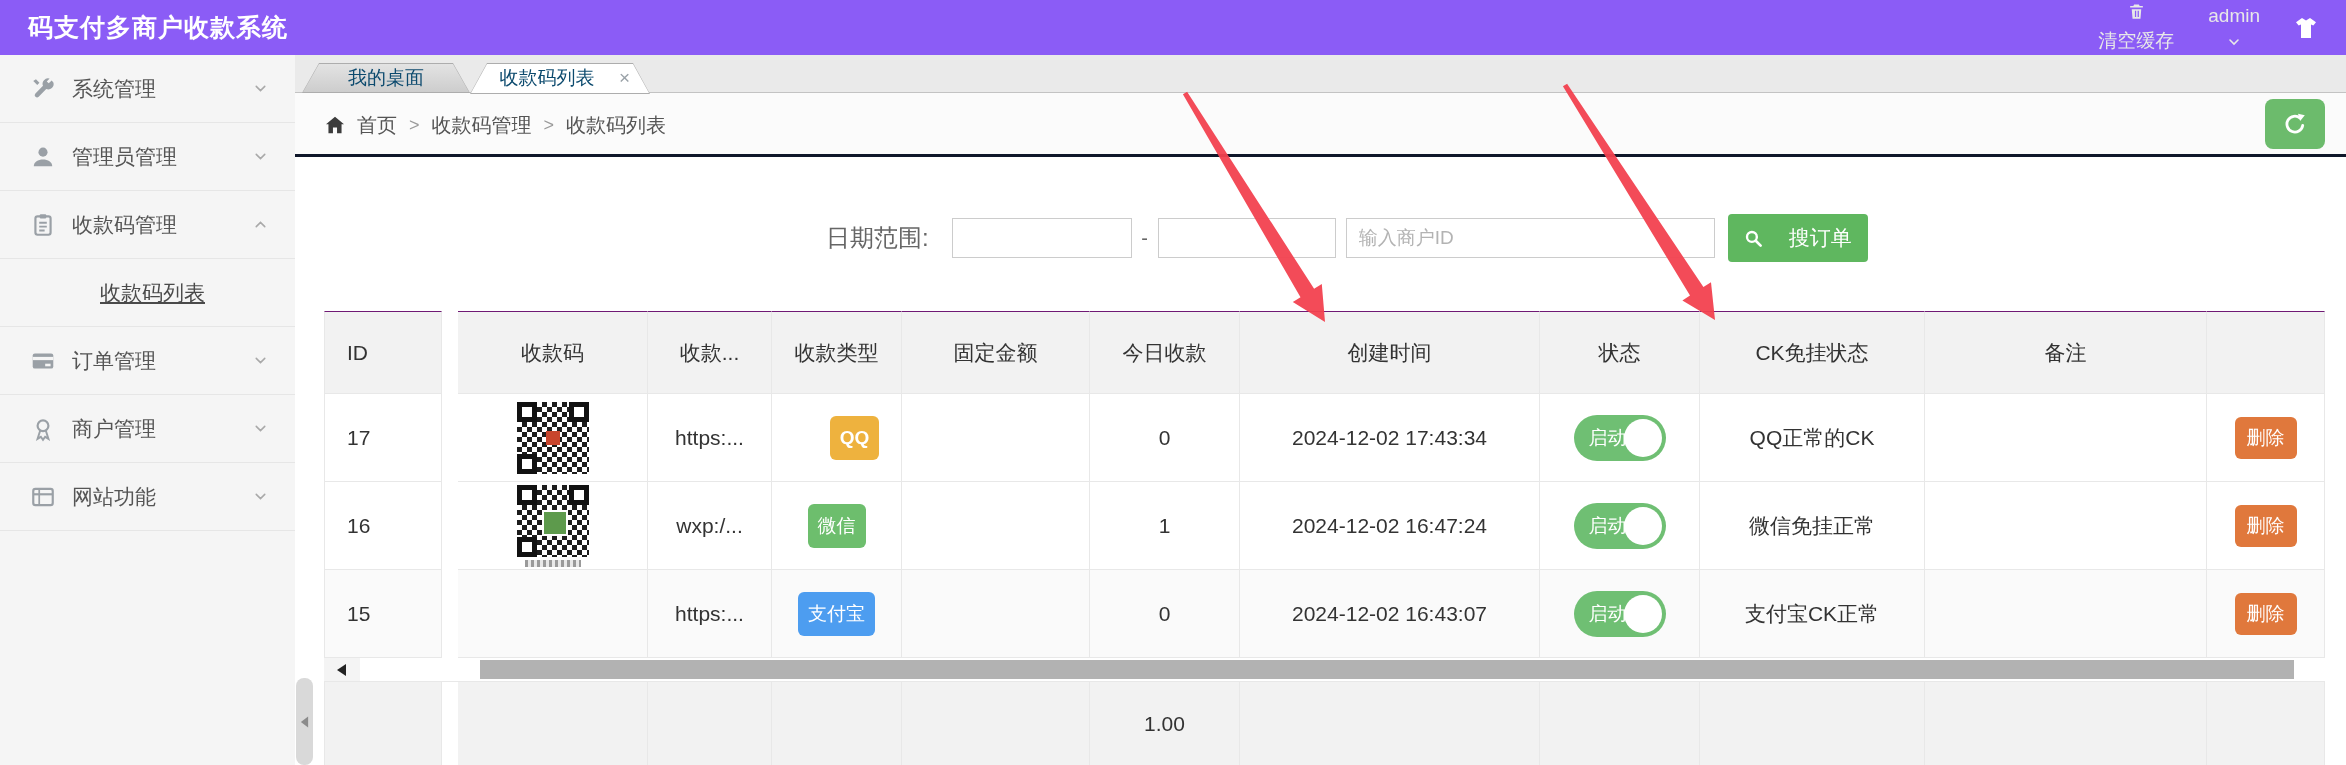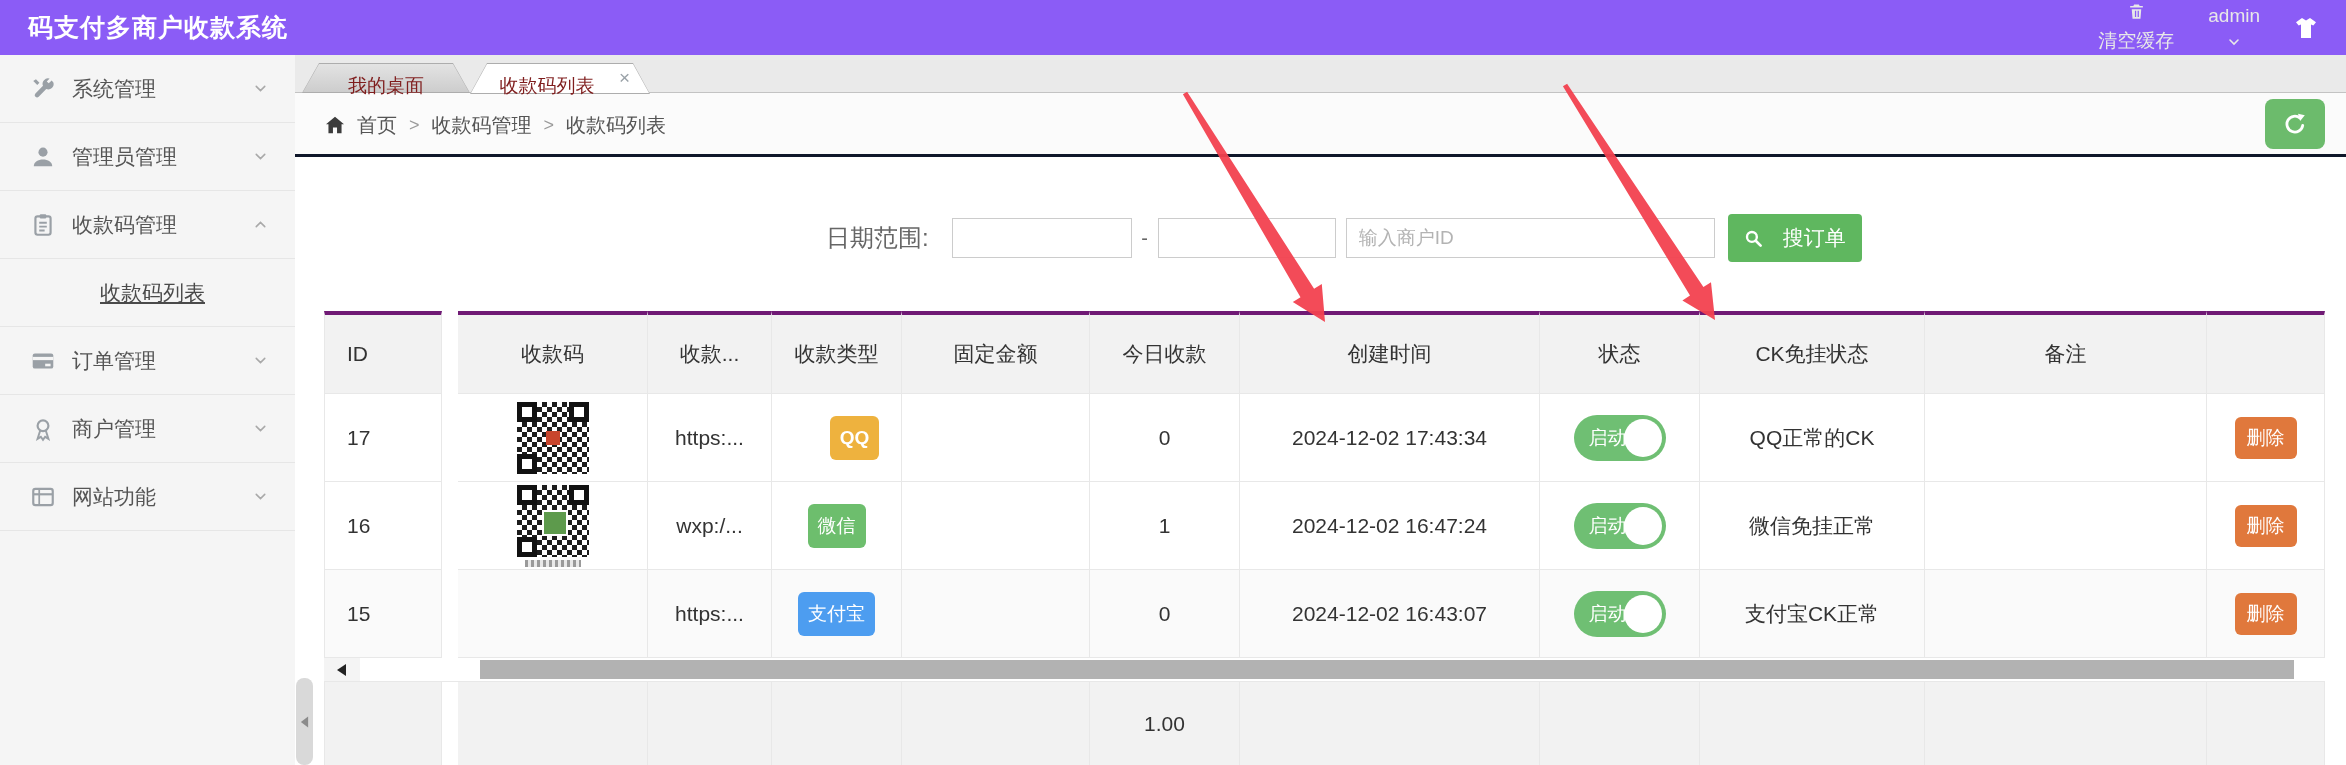--- a/index.html
+++ b/index.html
@@ -27,21 +27,21 @@
 
   
   .tabbar{position:absolute;left:295px;top:55px;width:2051px;height:38px;background:#eaeaea;
           border-bottom:1px solid #c3c3c3;box-sizing:border-box;}
   .tab{position:absolute;top:8px;height:30px;}
   .tab .shape{position:absolute;inset:0;clip-path:polygon(17px 0,calc(100% - 17px) 0,100% 100%,0 100%);background:#adadad;}
   .tab .fill{position:absolute;inset:1px;clip-path:polygon(16px 0,calc(100% - 16px) 0,100% 100%,0 100%);}
   .tab.inactive .fill{background:linear-gradient(#e3e3e3,#cdcdcd);}
   .tab.active{height:31px;z-index:3;}
   .tab.active .fill{background:#fff;}
-  .tab .tlabel{position:relative;z-index:2;display:block;text-align:center;line-height:30px;font-size:19px;color:#7f1d1d;margin-top:8px;}
+  .tab .tlabel{position:relative;z-index:2;display:block;text-align:center;line-height:30px;font-size:19px;color:#0c4a6e;}
   .tab .closex{position:absolute;z-index:2;right:20px;top:0;line-height:30px;font-size:19px;color:#9aa2a8;cursor:pointer;}
   .tab.active .tlabel{padding-right:26px;}
 
   
   .crumbbar{position:absolute;left:295px;top:93px;width:2051px;height:64px;background:#fbfbfb;
             border-bottom:3px solid #0f172a;box-sizing:border-box;}
   .crumbs{position:absolute;left:30px;top:0;height:64px;display:flex;align-items:center;gap:12px;font-size:20px;color:#555;}
   .crumbs .sep{color:#9a9a9a;font-size:18px;}
   .crumb{cursor:pointer;}
   .refresh-btn{position:absolute;right:21px;top:6px;width:60px;height:50px;background:#6cbb6c;border-radius:8px;
@@ -53,32 +53,32 @@
   .searchrow{position:absolute;left:531px;top:57px;height:48px;display:flex;align-items:center;}
   .searchrow .slabel{font-size:24px;color:#666;margin-right:23px;white-space:nowrap;}
   .inp{box-sizing:border-box;height:40px;border:1px solid #ccc;background:#fff;font-size:19px;color:#3b82f6;
        padding:0 12px;outline:none;font-family:"Liberation Sans",sans-serif;}
   .inp::placeholder{color:#b3b3b3;}
   .inp.date1{width:180px;}
   .inp.date2{width:178px;margin-right:10px;}
   .dash{width:26px;text-align:center;color:#666;font-size:20px;}
   .inp.merchant{width:369px;margin-right:13px;}
   .search-btn{height:48px;min-width:125px;border:none;background:#5fb75f;color:#fff;font-size:21px;border-radius:4px;
-              display:flex;align-items:center;justify-content:center;gap:20px;cursor:pointer;padding:0 16px;
+              display:flex;align-items:center;justify-content:center;gap:26px;cursor:pointer;padding:0 16px;
               font-family:"Liberation Sans",sans-serif;}
 
   
   .tbl{position:absolute;left:29px;top:154px;width:2001px;display:grid;
        grid-template-columns:118px 16px 190px 124px 130px 188px 150px 300px 160px 225px 282px 118px;
        grid-template-rows:83px 88px 88px 88px 24px 83px;}
   .c{box-sizing:border-box;display:flex;align-items:center;justify-content:center;
      border-right:1px solid #e8e8e8;border-bottom:1px solid #e8e8e8;background:#fff;
      font-size:21px;color:#333;overflow:hidden;}
   .c.first{border-left:1px solid #e8e8e8;justify-content:flex-start;padding-left:22px;}
-  .hd{background:#f2f2f2;border-top:4px solid #701a75;color:#333;}
+  .hd{background:#f2f2f2;border-top:1px solid #701a75;color:#333;}
   .gapc{border:none !important;background:#fff !important;}
   .alt{background:#fafafa;}
   .sum{background:#f2f2f2;border-bottom:none;}
 
   .badge{display:inline-block;border-radius:6px;color:#fff;font-size:19px;line-height:44px;height:44px;
          padding:0 10px;min-width:26px;text-align:center;cursor:default;}
   .badge.qq{background:#eeb23e;font-weight:bold;margin-left:36px;}
   .badge.wx{background:#6dbe6d;}
   .badge.ali{background:#4d9df0;}
 

